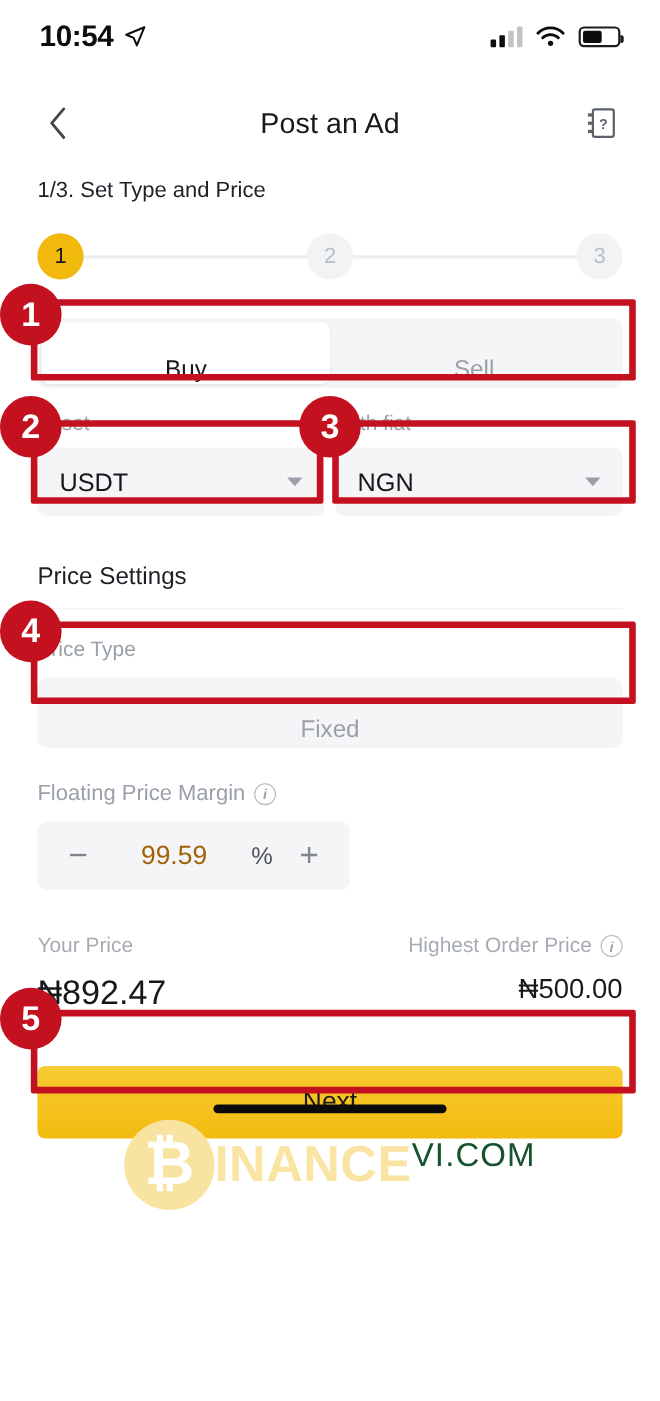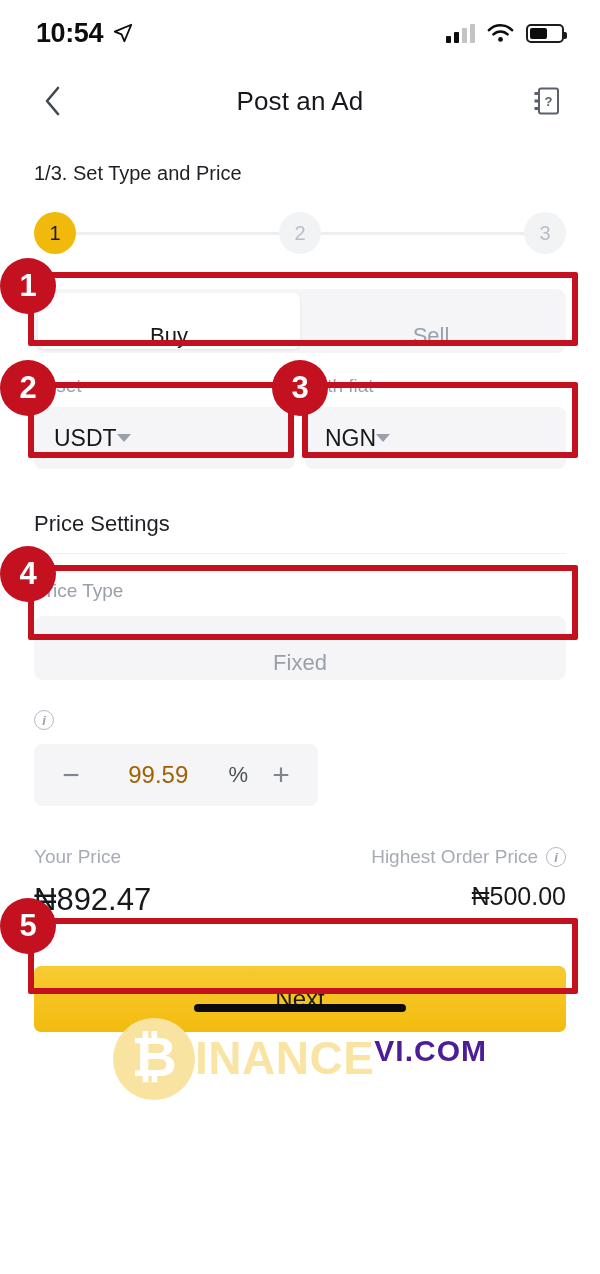--- a/index.html
+++ b/index.html
@@ -41,21 +41,21 @@
     border: 2px solid #1c1c1e; border-radius: 5px; padding: 2px;
   }
   .battery::after {
     content: ""; position: absolute; right: -5px; top: 6px;
     width: 3px; height: 7px; background: #1c1c1e; border-radius: 0 2px 2px 0;
   }
   .battery > div { height: 100%; background: #0d0d0d; border-radius: 2px; }
 
   
   .navbar {
-    position: absolute; top: 66px; left: 0; width: 600px; height: 70px;
+    position: absolute; top: 77px; left: 0; width: 600px; height: 70px;
     display: flex; align-items: center; padding: 0 36px;
   }
   .nav-back {
     width: 34px; height: 34px; display: flex; align-items: center;
     justify-content: center; color: #4a4f58;
   }
   .nav-title {
     flex: 1; text-align: center; font-size: 26px; color: #16181c;
     font-weight: 400; letter-spacing: 0.1px;
   }
@@ -100,21 +100,21 @@
     background: #ffffff; color: #17181c; font-weight: 500;
     box-shadow: 0 1px 3px rgba(0,0,0,0.08);
   }
 
   
   .field-row { display: flex; gap: 10px; margin: 22px 34px 0 34px; }
   .field { flex: 1; }
   .field-label { font-size: 19px; color: #9aa0a9; margin-bottom: 10px; }
   .select {
     height: 62px; background: #f5f5f7; border-radius: 8px;
-    display: flex; align-items: center; justify-content: flex-start;
+    display: flex; align-items: center; justify-content: space-between;
     padding: 0 20px; font-size: 23px; color: #17181c;
   }
   .caret {
     width: 0; height: 0; border-left: 7px solid transparent;
     border-right: 7px solid transparent; border-top: 8px solid #9aa0a9;
   }
 
   
   .sec-title {
     margin: 42px 34px 0 34px; font-size: 22px;
@@ -172,21 +172,21 @@
     background: #f9e3a0; display: flex; align-items: center;
     justify-content: center; color: #ffffff; font-size: 56px;
     font-weight: 700; line-height: 1; padding-bottom: 5px;
   }
   .wm-text { display: flex; flex-direction: row; margin-left: -6px; }
   .wm-main {
     font-size: 46px; font-weight: 700; color: #fae4a4;
     letter-spacing: 0.5px; line-height: 0.98;
   }
   .wm-sub {
-    font-size: 30px; font-weight: 700; color: #4c1d95;
+    font-size: 30px; font-weight: 400; color: #14532d;
     letter-spacing: 1px; line-height: 1;
   }
 
   
   .home-ind {
     position: absolute; bottom: 18px; left: 50%; transform: translateX(-50%);
     width: 212px; height: 8px; background: #0b0b0b; border-radius: 4px;
   }
 
   
@@ -297,20 +297,21 @@
 
     <div class="sub-label">Price Type</div>
 
     <div class="seg" style="margin-top:14px">
       <div>
         <span>Fixed</span>
       </div>
     </div>
 
     <div class="margin-label">
+      <span>Floating Price Margin</span>
       <span class="info-ic">i</span>
     </div>
 
     <div class="stepper-box">
       <span class="st-btn">−</span>
       <span class="st-val">99.59</span>
       <span class="st-pct">%</span>
       <span class="st-btn">+</span>
     </div>
 

